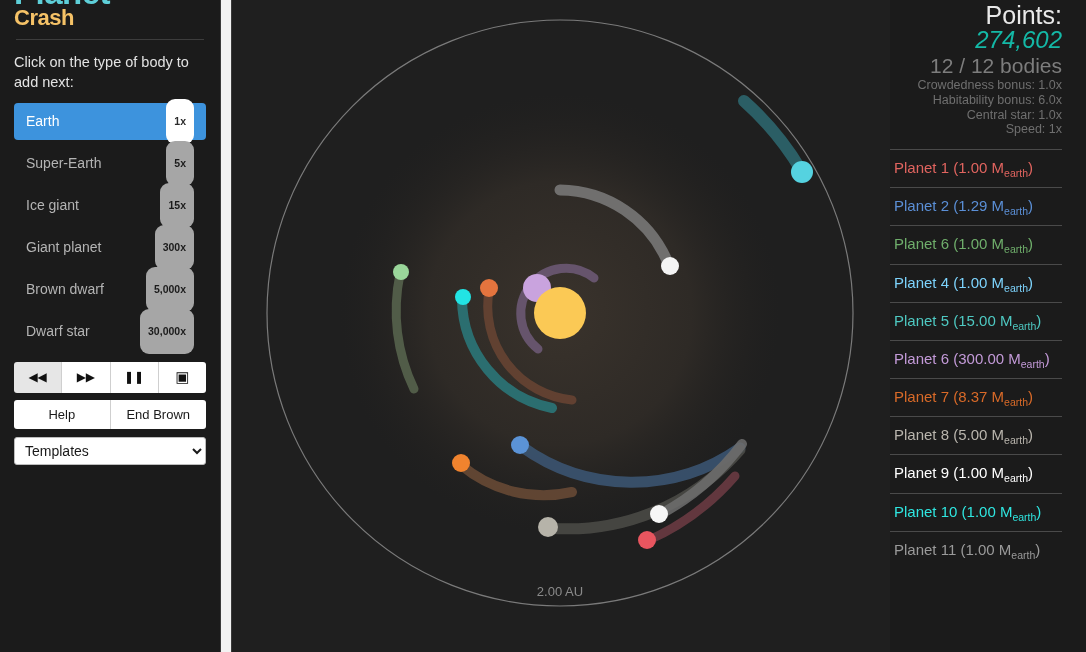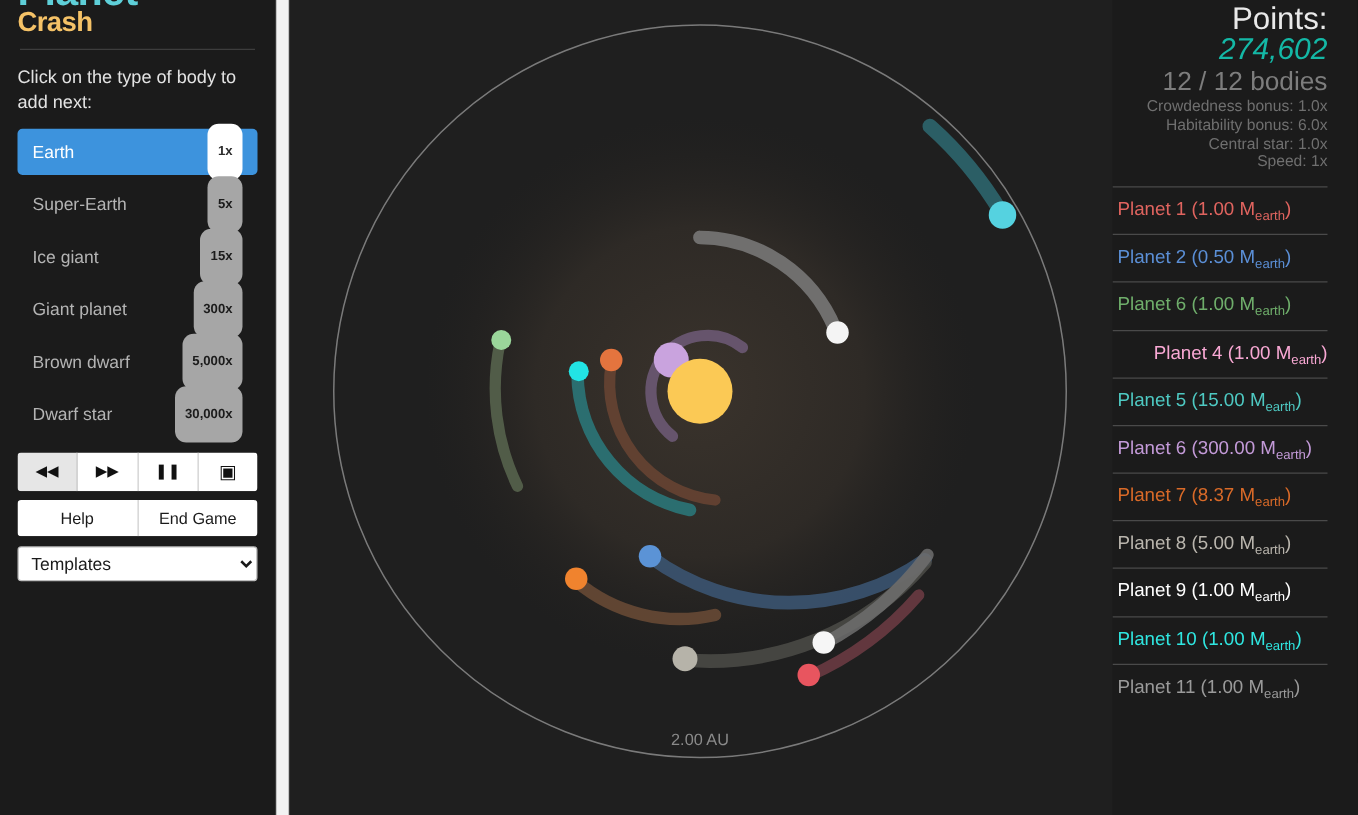--- a/index.html
+++ b/index.html
@@ -146,21 +146,21 @@
         <div class="ctrl-btn">
           <span style="font-size: 12px;">❚❚</span>
         </div>
         <div class="ctrl-btn">
           <span style="font-size: 15px;">▣</span>
         </div>
       </div>
 
     <div id="menu-row">
       <div class="menu-btn">Help</div>
-      <div class="menu-btn">End Game</div>
+      <div class="menu-btn">End Brown</div>
     </div>
 
     <select id="tpl-select"><option value="Templates">Templates</option></select>
   </div>
 
   <div id="scrollstrip"></div>
 
   <div id="canvas-wrap">
     <svg id="sim" width="854" height="652" viewBox="232 0 854 652">
       <defs>
@@ -210,27 +210,27 @@
     <div id="bodies">12 / 12 bodies</div>
     <div class="stat">Crowdedness bonus: 1.0x</div>
     <div class="stat">Habitability bonus: 6.0x</div>
     <div class="stat">Central star: 1.0x</div>
     <div class="stat">Speed: 1x</div>
     <div id="planetlist">
         <div class="plrow">
           <span class="pname" style="color: rgb(224, 100, 95);"><span>Planet 1 (1.00 M</span><span class="sub">earth</span><span>)</span></span>
         </div>
         <div class="plrow">
-          <span class="pname" style="color: rgb(91, 143, 214);"><span>Planet 2 (0.50 M</span><span class="sub">earth</span><span>)</span></span>
+          <span class="pname" style="color: rgb(91, 143, 214);"><span>Planet 2 (1.29 M</span><span class="sub">earth</span><span>)</span></span>
         </div>
         <div class="plrow">
           <span class="pname" style="color: rgb(111, 174, 107);"><span>Planet 6 (1.00 M</span><span class="sub">earth</span><span>)</span></span>
         </div>
         <div class="plrow">
-          <span class="pname" style="color: #f9a8d4; text-align: right;"><span>Planet 4 (1.00 M</span><span class="sub">earth</span><span>)</span></span>
+          <span class="pname" style="color: #7dd3fc;"><span>Planet 4 (1.00 M</span><span class="sub">earth</span><span>)</span></span>
         </div>
         <div class="plrow">
           <span class="pname" style="color: rgb(78, 201, 194);"><span>Planet 5 (15.00 M</span><span class="sub">earth</span><span>)</span></span>
         </div>
         <div class="plrow">
           <span class="pname" style="color: rgb(195, 154, 216);"><span>Planet 6 (300.00 M</span><span class="sub">earth</span><span>)</span></span>
         </div>
         <div class="plrow">
           <span class="pname" style="color: rgb(217, 106, 40);"><span>Planet 7 (8.37 M</span><span class="sub">earth</span><span>)</span></span>
         </div>

